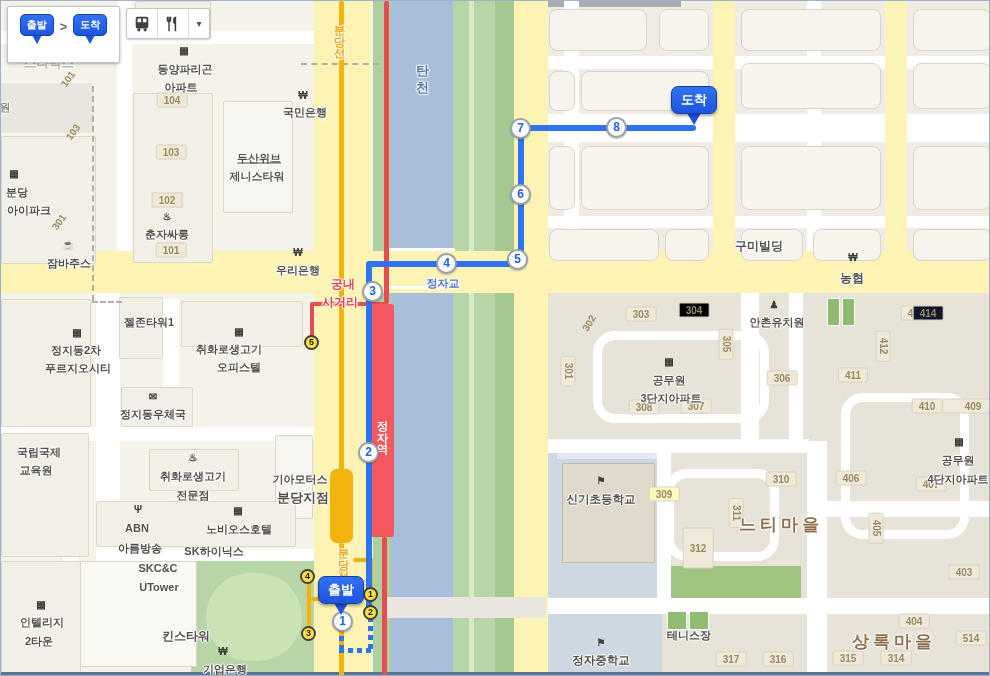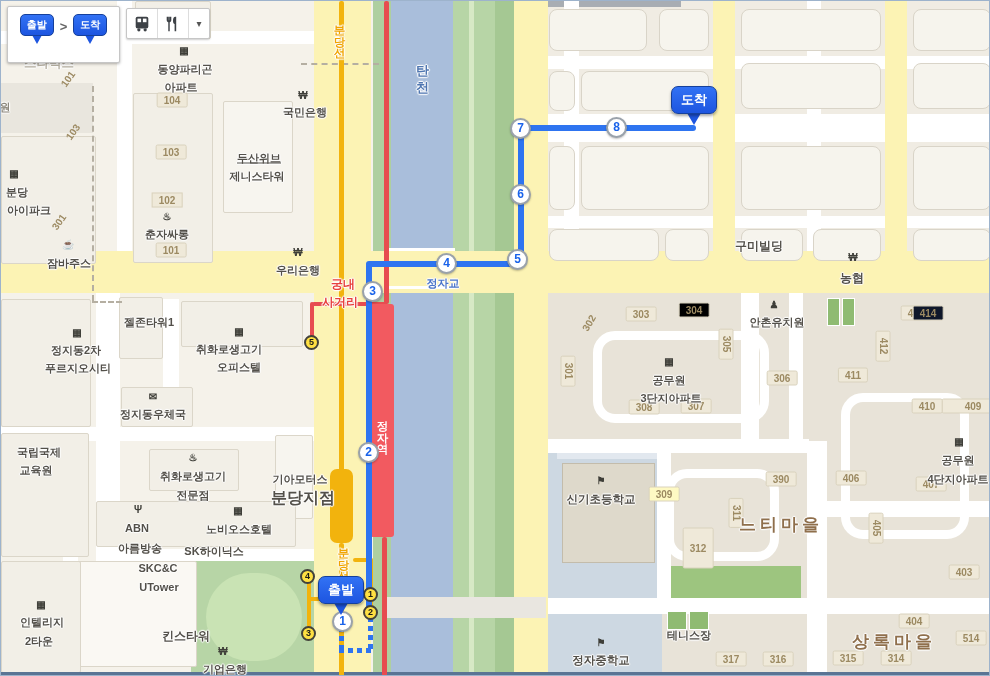--- a/index.html
+++ b/index.html
@@ -154,21 +154,21 @@
       <div class="tag" style="position: absolute; left: 58px; top: 221px; z-index: 8; color: rgb(156, 138, 98); transform: translate(-50%, -50%) rotate(-55deg);">301</div>
       <div class="tag" style="position: absolute; left: 567px; top: 370px; z-index: 8; color: rgb(156, 138, 98); transform: translate(-50%, -50%) rotate(90deg); background: rgb(239, 233, 217); border: 1px solid rgb(217, 210, 189); border-radius: 2px; padding: 1px 6px;">301</div>
       <div class="tag" style="position: absolute; left: 588px; top: 322px; z-index: 8; color: rgb(156, 138, 98); transform: translate(-50%, -50%) rotate(-60deg);">302</div>
       <div class="tag" style="position: absolute; left: 640px; top: 313px; z-index: 8; color: rgb(156, 138, 98); transform: translate(-50%, -50%); background: rgb(239, 233, 217); border: 1px solid rgb(217, 210, 189); border-radius: 2px; padding: 1px 6px;">303</div>
       <div class="tag" style="position: absolute; left: 693px; top: 309px; z-index: 8; color: rgb(156, 138, 98); transform: translate(-50%, -50%); background: #000000; border: 1px solid rgb(217, 210, 189); border-radius: 2px; padding: 1px 6px;">304</div>
       <div class="tag" style="position: absolute; left: 725px; top: 343px; z-index: 8; color: rgb(156, 138, 98); transform: translate(-50%, -50%) rotate(90deg); background: rgb(239, 233, 217); border: 1px solid rgb(217, 210, 189); border-radius: 2px; padding: 1px 6px;">305</div>
       <div class="tag" style="position: absolute; left: 781px; top: 377px; z-index: 8; color: rgb(156, 138, 98); transform: translate(-50%, -50%); background: rgb(239, 233, 217); border: 1px solid rgb(217, 210, 189); border-radius: 2px; padding: 1px 6px;">306</div>
       <div class="tag" style="position: absolute; left: 695px; top: 405px; z-index: 8; color: rgb(156, 138, 98); transform: translate(-50%, -50%); background: rgb(239, 233, 217); border: 1px solid rgb(217, 210, 189); border-radius: 2px; padding: 1px 6px;">307</div>
       <div class="tag" style="position: absolute; left: 643px; top: 406px; z-index: 8; color: rgb(156, 138, 98); transform: translate(-50%, -50%); background: rgb(239, 233, 217); border: 1px solid rgb(217, 210, 189); border-radius: 2px; padding: 1px 6px;">308</div>
       <div class="tag" style="position: absolute; left: 663px; top: 472px; z-index: 8; color: rgb(156, 138, 98); transform: translate(-50%, -50%); background: #fef9c3; border: 1px solid rgb(217, 210, 189); border-radius: 2px; padding: 1px 6px; margin-top: 21px;">309</div>
-      <div class="tag" style="position: absolute; left: 780px; top: 478px; z-index: 8; color: rgb(156, 138, 98); transform: translate(-50%, -50%); background: rgb(239, 233, 217); border: 1px solid rgb(217, 210, 189); border-radius: 2px; padding: 1px 6px;">390</div>
+      <div class="tag" style="position: absolute; left: 780px; top: 478px; z-index: 8; color: rgb(156, 138, 98); transform: translate(-50%, -50%); background: rgb(239, 233, 217); border: 1px solid rgb(217, 210, 189); border-radius: 2px; padding: 1px 6px;">310</div>
       <div class="tag" style="position: absolute; left: 735px; top: 512px; z-index: 8; color: rgb(156, 138, 98); transform: translate(-50%, -50%) rotate(90deg); background: rgb(239, 233, 217); border: 1px solid rgb(217, 210, 189); border-radius: 2px; padding: 1px 6px;">311</div>
       <div class="tag" style="position: absolute; left: 697px; top: 547px; z-index: 8; color: rgb(156, 138, 98); transform: translate(-50%, -50%); background: rgb(239, 233, 217); border: 1px solid rgb(217, 210, 189); border-radius: 2px; padding: 14px 6px;">312</div>
       <div class="tag" style="position: absolute; left: 970px; top: 637px; z-index: 8; color: rgb(156, 138, 98); transform: translate(-50%, -50%); background: rgb(239, 233, 217); border: 1px solid rgb(217, 210, 189); border-radius: 2px; padding: 1px 6px;">514</div>
       <div class="tag" style="position: absolute; left: 895px; top: 657px; z-index: 8; color: rgb(156, 138, 98); transform: translate(-50%, -50%); background: rgb(239, 233, 217); border: 1px solid rgb(217, 210, 189); border-radius: 2px; padding: 1px 6px;">314</div>
       <div class="tag" style="position: absolute; left: 847px; top: 657px; z-index: 8; color: rgb(156, 138, 98); transform: translate(-50%, -50%); background: rgb(239, 233, 217); border: 1px solid rgb(217, 210, 189); border-radius: 2px; padding: 1px 6px;">315</div>
       <div class="tag" style="position: absolute; left: 777px; top: 658px; z-index: 8; color: rgb(156, 138, 98); transform: translate(-50%, -50%); background: rgb(239, 233, 217); border: 1px solid rgb(217, 210, 189); border-radius: 2px; padding: 1px 6px;">316</div>
       <div class="tag" style="position: absolute; left: 730px; top: 658px; z-index: 8; color: rgb(156, 138, 98); transform: translate(-50%, -50%); background: rgb(239, 233, 217); border: 1px solid rgb(217, 210, 189); border-radius: 2px; padding: 1px 6px;">317</div>
       <div class="tag" style="position: absolute; left: 963px; top: 571px; z-index: 8; color: rgb(156, 138, 98); transform: translate(-50%, -50%); background: rgb(239, 233, 217); border: 1px solid rgb(217, 210, 189); border-radius: 2px; padding: 1px 6px;">403</div>
       <div class="tag" style="position: absolute; left: 913px; top: 572px; z-index: 8; color: rgb(156, 138, 98); transform: translate(-50%, -50%); background: rgb(239, 233, 217); border: 1px solid rgb(217, 210, 189); border-radius: 2px; padding: 1px 6px; margin-top: 48px;">404</div>
       <div class="tag" style="position: absolute; left: 875px; top: 527px; z-index: 8; color: rgb(156, 138, 98); transform: translate(-50%, -50%) rotate(90deg); background: rgb(239, 233, 217); border: 1px solid rgb(217, 210, 189); border-radius: 2px; padding: 1px 6px;">405</div>
@@ -203,21 +203,21 @@
       <div class="lbl" style="position: absolute; left: 75px; top: 349px; font-size: 11px; color: rgb(83, 80, 74); transform: translate(-50%, -50%);">정지동2차</div>
       <div class="lbl" style="position: absolute; left: 77px; top: 367px; font-size: 11px; color: rgb(83, 80, 74); transform: translate(-50%, -50%);">푸르지오시티</div>
       <div class="lbl" style="position: absolute; left: 228px; top: 348px; font-size: 11px; color: rgb(83, 80, 74); transform: translate(-50%, -50%);">취화로생고기</div>
       <div class="lbl" style="position: absolute; left: 238px; top: 366px; font-size: 11px; color: rgb(83, 80, 74); transform: translate(-50%, -50%);">오피스텔</div>
       <div class="lbl" style="position: absolute; left: 152px; top: 413px; font-size: 11px; color: rgb(83, 80, 74); transform: translate(-50%, -50%);">정지동우체국</div>
       <div class="lbl" style="position: absolute; left: 38px; top: 451px; font-size: 11px; color: rgb(83, 80, 74); transform: translate(-50%, -50%);">국립국제</div>
       <div class="lbl" style="position: absolute; left: 35px; top: 469px; font-size: 11px; color: rgb(83, 80, 74); transform: translate(-50%, -50%);">교육원</div>
       <div class="lbl" style="position: absolute; left: 192px; top: 475px; font-size: 11px; color: rgb(83, 80, 74); transform: translate(-50%, -50%);">취화로생고기</div>
       <div class="lbl" style="position: absolute; left: 192px; top: 494px; font-size: 11px; color: rgb(83, 80, 74); transform: translate(-50%, -50%);">전문점</div>
       <div class="lbl" style="position: absolute; left: 299px; top: 478px; font-size: 11px; color: rgb(83, 80, 74); transform: translate(-50%, -50%);">기아모터스</div>
-      <div class="lbl" style="position: absolute; left: 302px; top: 497px; font-size: 16px; color: rgb(83, 80, 74); transform: translate(-50%, -50%);">분당지점</div>
+      <div class="lbl" style="position: absolute; left: 302px; top: 497px; font-size: 13px; color: rgb(83, 80, 74); transform: translate(-50%, -50%);">분당지점</div>
       <div class="lbl" style="position: absolute; left: 136px; top: 527px; font-size: 11px; color: rgb(83, 80, 74); transform: translate(-50%, -50%);">ABN</div>
       <div class="lbl" style="position: absolute; left: 139px; top: 547px; font-size: 11px; color: rgb(83, 80, 74); transform: translate(-50%, -50%);">아름방송</div>
       <div class="lbl" style="position: absolute; left: 238px; top: 528px; font-size: 11px; color: rgb(83, 80, 74); transform: translate(-50%, -50%);">노비오스호텔</div>
       <div class="lbl" style="position: absolute; left: 213px; top: 550px; font-size: 11px; color: rgb(83, 80, 74); transform: translate(-50%, -50%);">SK하이닉스</div>
       <div class="lbl" style="position: absolute; left: 157px; top: 567px; font-size: 11px; color: rgb(83, 80, 74); transform: translate(-50%, -50%);">SKC&amp;C</div>
       <div class="lbl" style="position: absolute; left: 158px; top: 586px; font-size: 11px; color: rgb(83, 80, 74); transform: translate(-50%, -50%);">UTower</div>
       <div class="lbl" style="position: absolute; left: 185px; top: 635px; font-size: 12px; color: rgb(83, 80, 74); transform: translate(-50%, -50%);">킨스타워</div>
       <div class="lbl" style="position: absolute; left: 224px; top: 668px; font-size: 11px; color: rgb(83, 80, 74); transform: translate(-50%, -50%);">기업은행</div>
       <div class="lbl" style="position: absolute; left: 41px; top: 621px; font-size: 11px; color: rgb(83, 80, 74); transform: translate(-50%, -50%);">인텔리지</div>
       <div class="lbl" style="position: absolute; left: 38px; top: 640px; font-size: 11px; color: rgb(83, 80, 74); transform: translate(-50%, -50%);">2타운</div>

